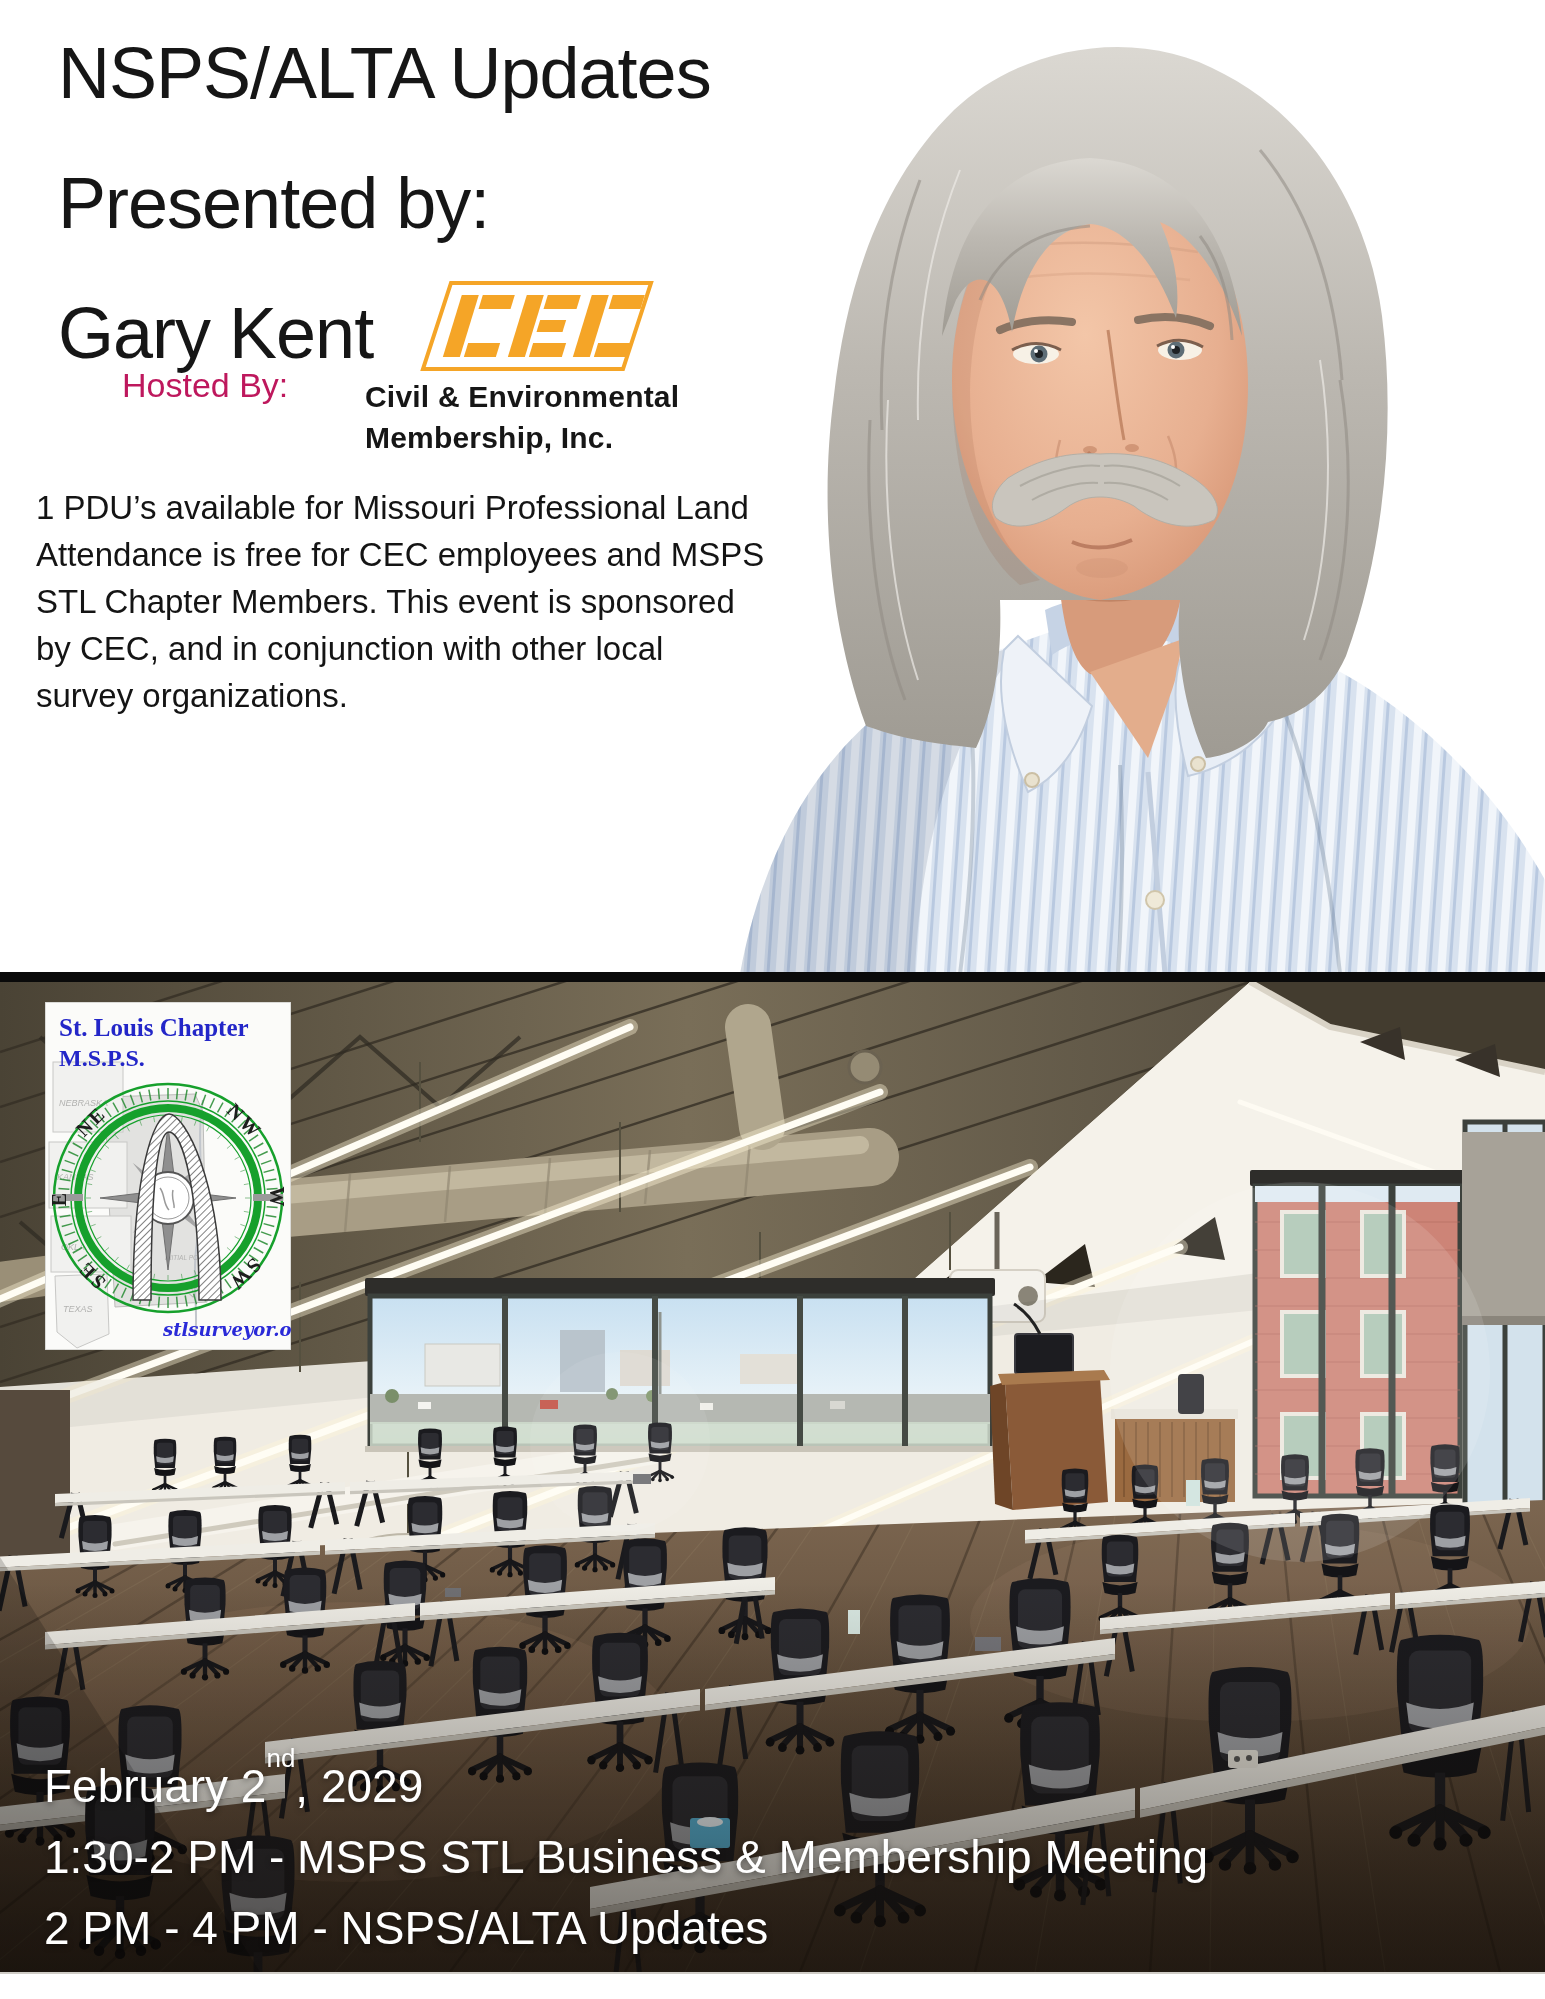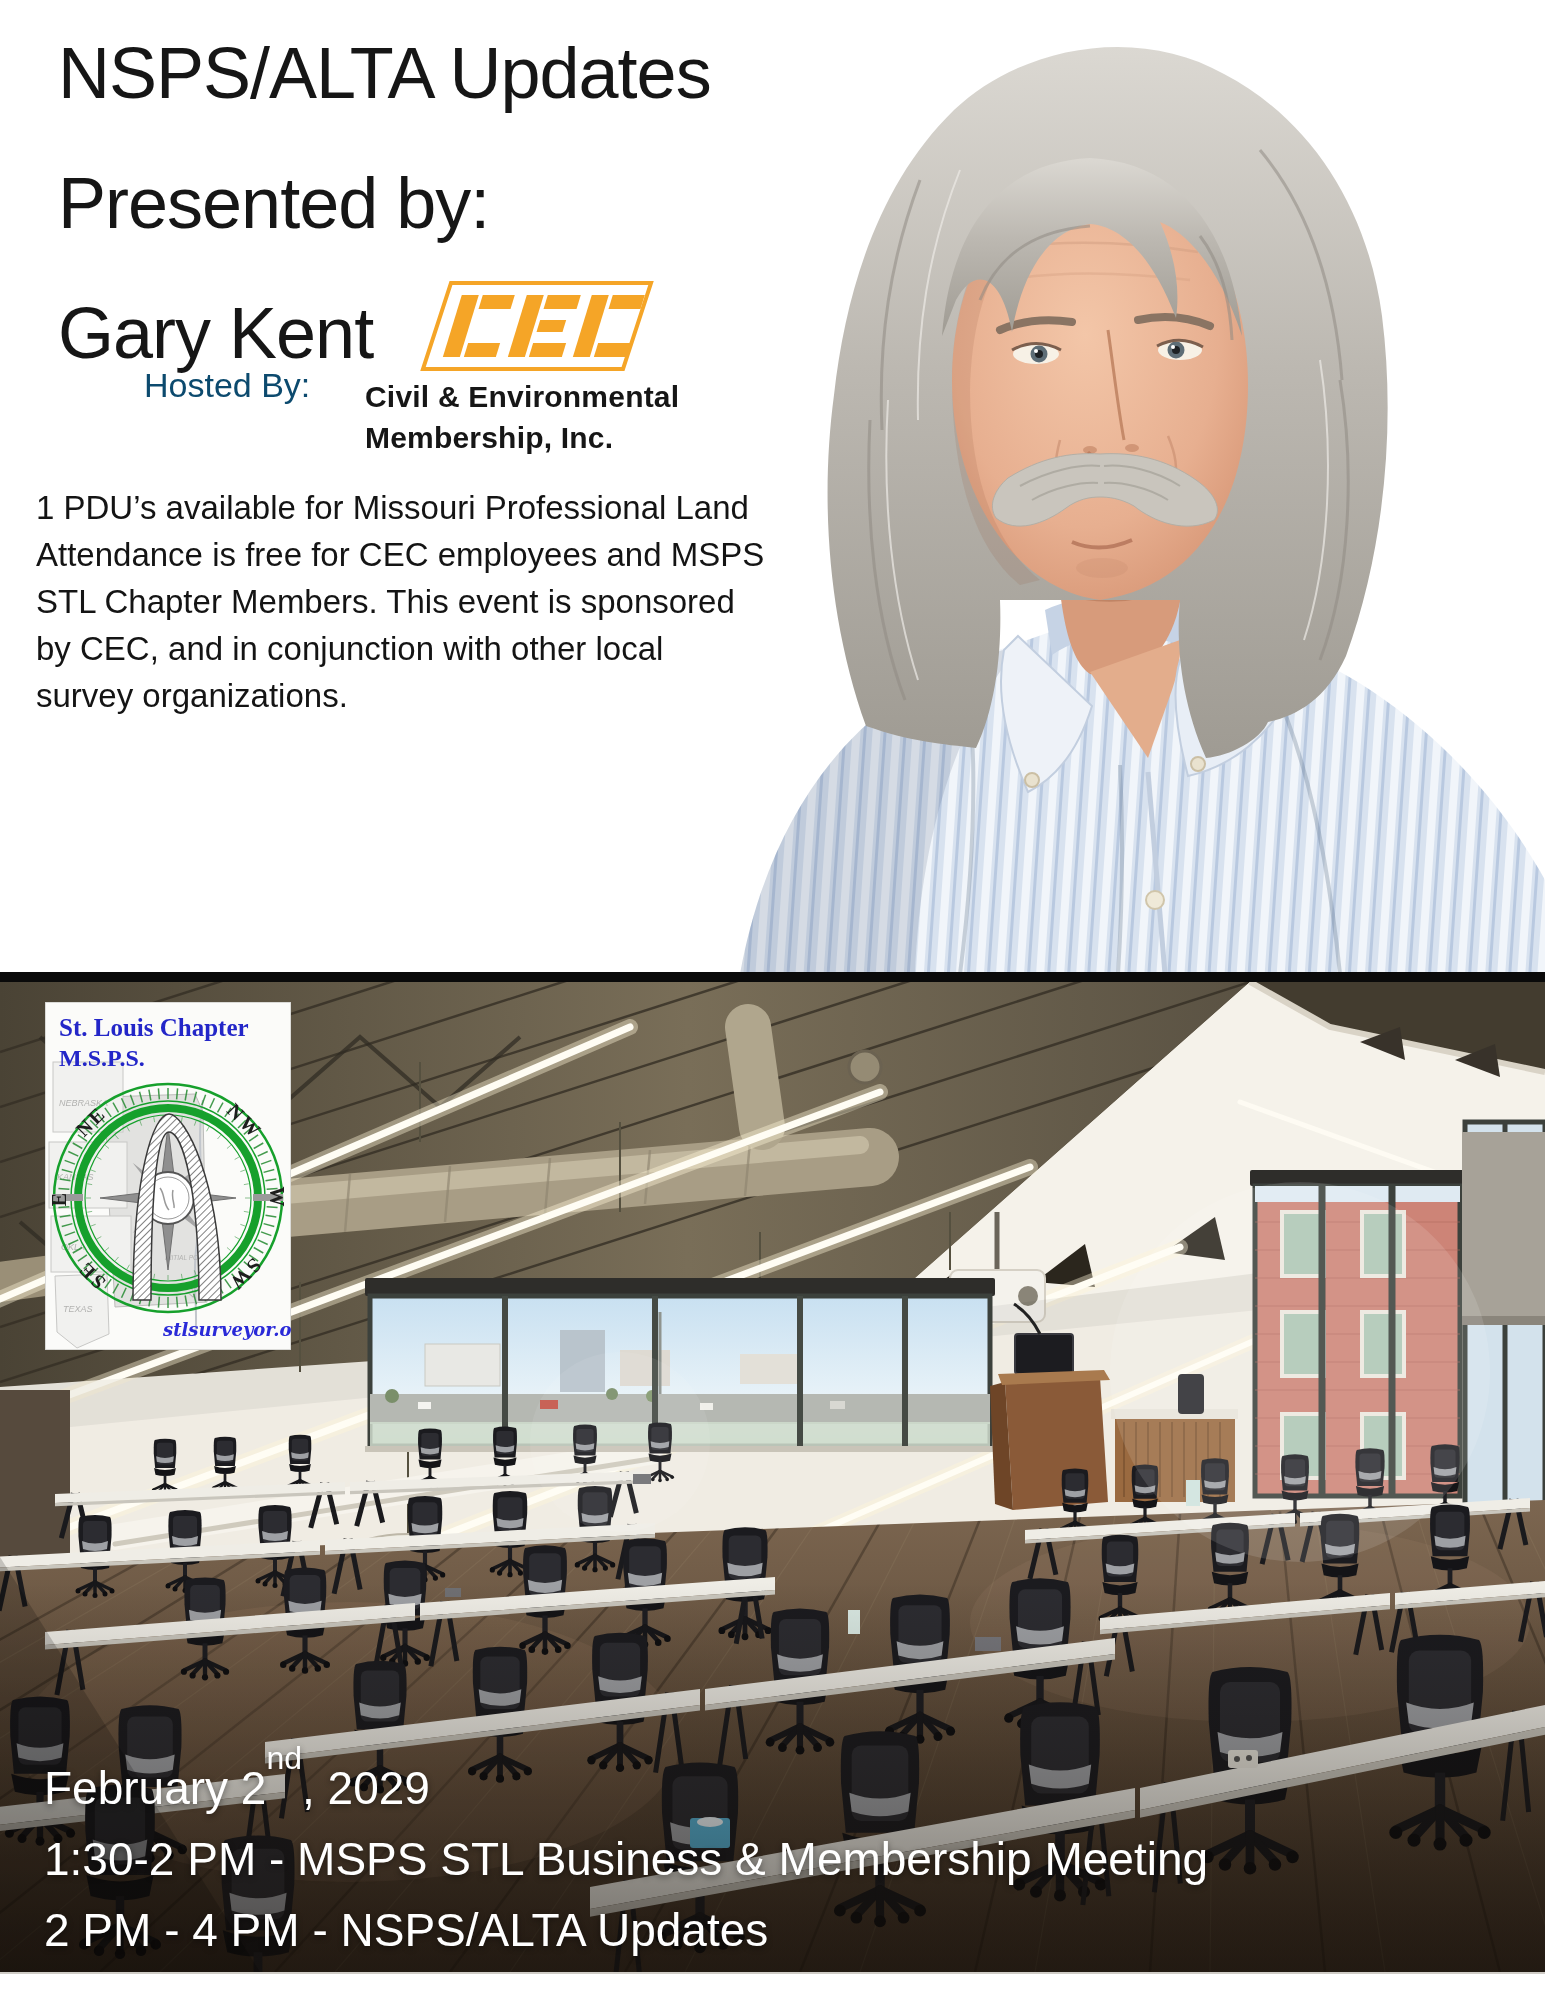--- a/index.html
+++ b/index.html
@@ -2,35 +2,35 @@
 <html><head>
 <meta charset="utf-8">
 <style>
   html,body{margin:0;padding:0;background:#ffffff;}
   .page{position:relative;width:1545px;height:1999px;overflow:hidden;background:#ffffff;
         font-family:"Liberation Sans","DejaVu Sans",sans-serif;color:#141414;}
   
   .portrait{position:absolute;left:620px;top:0;width:925px;height:974px;}
   .title{position:absolute;left:48px;top:8px;font-size:72px;letter-spacing:-1px;color:#161616;z-index:3;}
   .title .tline{height:130px;line-height:130px;white-space:nowrap;margin-left:10px;}
-  .hosted{position:absolute;left:122px;top:366px;font-size:34px;color:#0c4a6e;z-index:3;margin-left:22px;}
+  .hosted{position:absolute;left:122px;top:366px;font-size:34px;color:#be185d;z-index:3;}
   .cec{position:absolute;left:340px;top:278px;width:330px;text-align:left;z-index:3;margin-left:25px;}
   .cec svg{display:block;margin:0 auto 2px 52px;}
   .cec .co{font-size:30px;font-weight:700;line-height:41px;color:#161616;letter-spacing:.2px;white-space:nowrap;}
   .bodytext{position:absolute;left:36px;top:484px;font-size:33px;line-height:47px;color:#141414;z-index:3;}
   .bodytext div{white-space:nowrap;}
   
   .divider{position:absolute;left:0;top:972px;width:1545px;height:10px;background:#0a0a0a;z-index:4;}
   .photo{position:absolute;left:0;top:982px;width:1545px;height:990px;z-index:1;}
   .photo svg{display:block;}
   .msps{position:absolute;left:45px;top:1002px;z-index:5;}
   .event{position:absolute;left:44px;top:1742px;z-index:6;color:#ffffff;font-size:46px;line-height:71px;
          text-shadow:0 2px 6px rgba(0,0,0,.45);}
   .event .eline{white-space:nowrap;}
-  .event sup{font-size:32px;position:relative;top:-19px;}
+  .event sup{font-size:26px;position:relative;top:-19px;}
   .strip{position:absolute;left:0;top:1972px;width:1545px;height:27px;background:#ffffff;border-top:2px solid #cfccc6;z-index:4;}
 </style>
 </head>
 <body>
 
 <div class="page">
 
   <svg class="portrait" viewBox="0 0 925 974" aria-hidden="true">
     <defs>
       <radialGradient id="skinG" cx="45%" cy="38%" r="75%">

